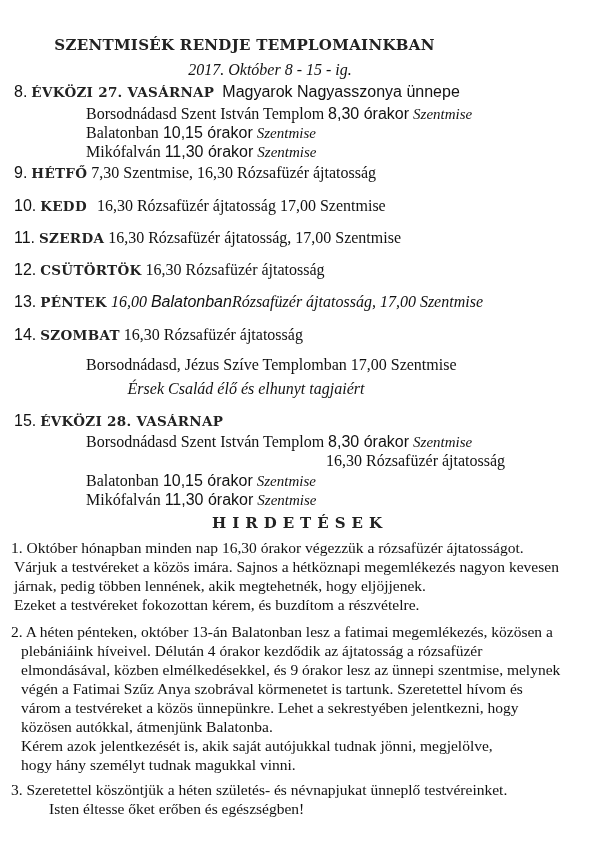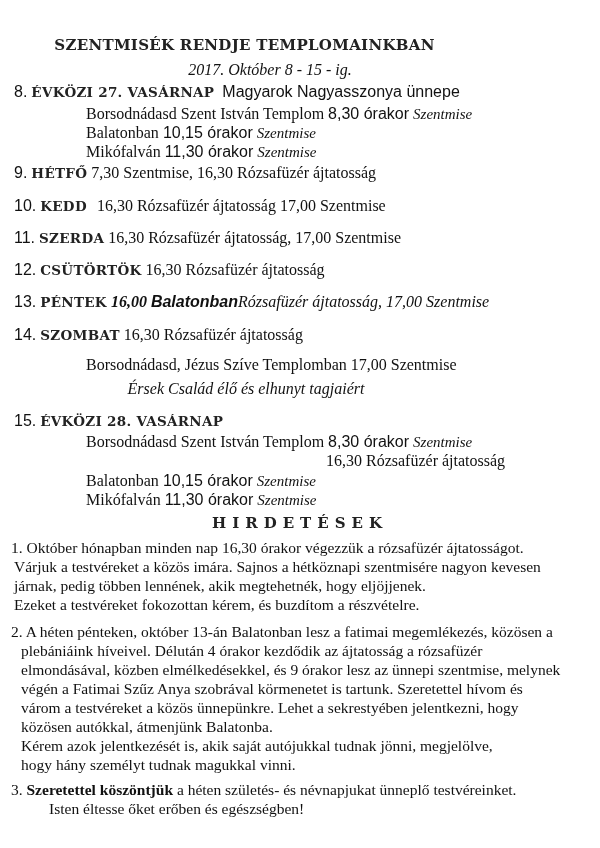--- a/index.html
+++ b/index.html
@@ -6,21 +6,21 @@
     body { width: 600px; height: 848px; position: relative; overflow: hidden; color: #111; }
     .abs { position: absolute; white-space: nowrap; }
     .serif { font-family: "Liberation Serif", "DejaVu Serif", serif; }
     .sans { font-family: "Liberation Sans", "DejaVu Sans", sans-serif; }
     .title { font-family: "DejaVu Serif", serif; font-weight: bold; font-size: 15px; letter-spacing: 0.3px; left: 0; width: 489px; text-align: center; top: 36px; color:#222; }
     .subtitle { font-family: "Liberation Serif", serif; font-style: italic; font-size: 16px; left: 0; width: 540px; text-align: center; top: 61px; }
     .num { font-family: "Liberation Sans", sans-serif; font-size: 16px; }
     .dayname { font-family: "DejaVu Serif", serif; font-weight: bold; font-size: 13.5px; letter-spacing: 0.3px; color: #222; }
     .t16 { font-size: 16px; }
     .it { font-style: italic; }
-    .bold { font-weight: bold; }
+    .bold { font-weight: normal; }
     .line { font-size: 16px; }
     .hird { font-family: "DejaVu Serif", serif; font-weight: bold; font-size: 15px; letter-spacing: 6px; left: 0; width: 600px; text-align: center; top: 514px; color:#222; }
     .para { font-family: "Liberation Serif", serif; font-size: 15.5px; line-height: 19px; }
   </style>
 </head>
 <body>
 
 <div class="abs title">SZENTMISÉK RENDJE TEMPLOMAINKBAN</div>
 <div class="abs subtitle">2017. Október 8 - 15 - ig.</div>
 
@@ -102,21 +102,21 @@
 <div class="abs line" style="left:86px; top:491px;">
   <span class="serif">Mikófalván</span>
   <span class="sans">11,30 órakor</span>
   <span class="serif it" style="font-size:15px">Szentmise</span>
 </div>
 
 <div class="abs hird">HIRDETÉSEK</div>
 
 <div class="abs para" style="left:11px; top:538px;">
   <div>1. Október hónapban minden nap 16,30 órakor végezzük a rózsafüzér ájtatosságot.</div>
-  <div style="margin-left:3px">Várjuk a testvéreket a közös imára. Sajnos a hétköznapi szentmisére nagyon kevesen</div>
+  <div style="margin-left:3px">Várjuk a testvéreket a közös imára. Sajnos a hétköznapi megemlékezés nagyon kevesen</div>
   <div style="margin-left:3px">járnak, pedig többen lennének, akik megtehetnék, hogy eljöjjenek.</div>
   <div style="margin-left:3px">Ezeket a testvéreket fokozottan kérem, és buzdítom a részvételre.</div>
 </div>
 
 <div class="abs para" style="left:11px; top:622px;">
   <div>2. A héten pénteken, október 13-án Balatonban lesz a fatimai megemlékezés, közösen a</div>
   <div style="margin-left:10px">plebániáink híveivel. Délután 4 órakor kezdődik az ájtatosság a rózsafüzér</div>
   <div style="margin-left:10px">elmondásával, közben elmélkedésekkel, és 9 órakor lesz az ünnepi szentmise, melynek</div>
   <div style="margin-left:10px">végén a Fatimai Szűz Anya szobrával körmenetet is tartunk. Szeretettel hívom és</div>
   <div style="margin-left:10px">várom a testvéreket a közös ünnepünkre. Lehet a sekrestyében jelentkezni, hogy</div>

